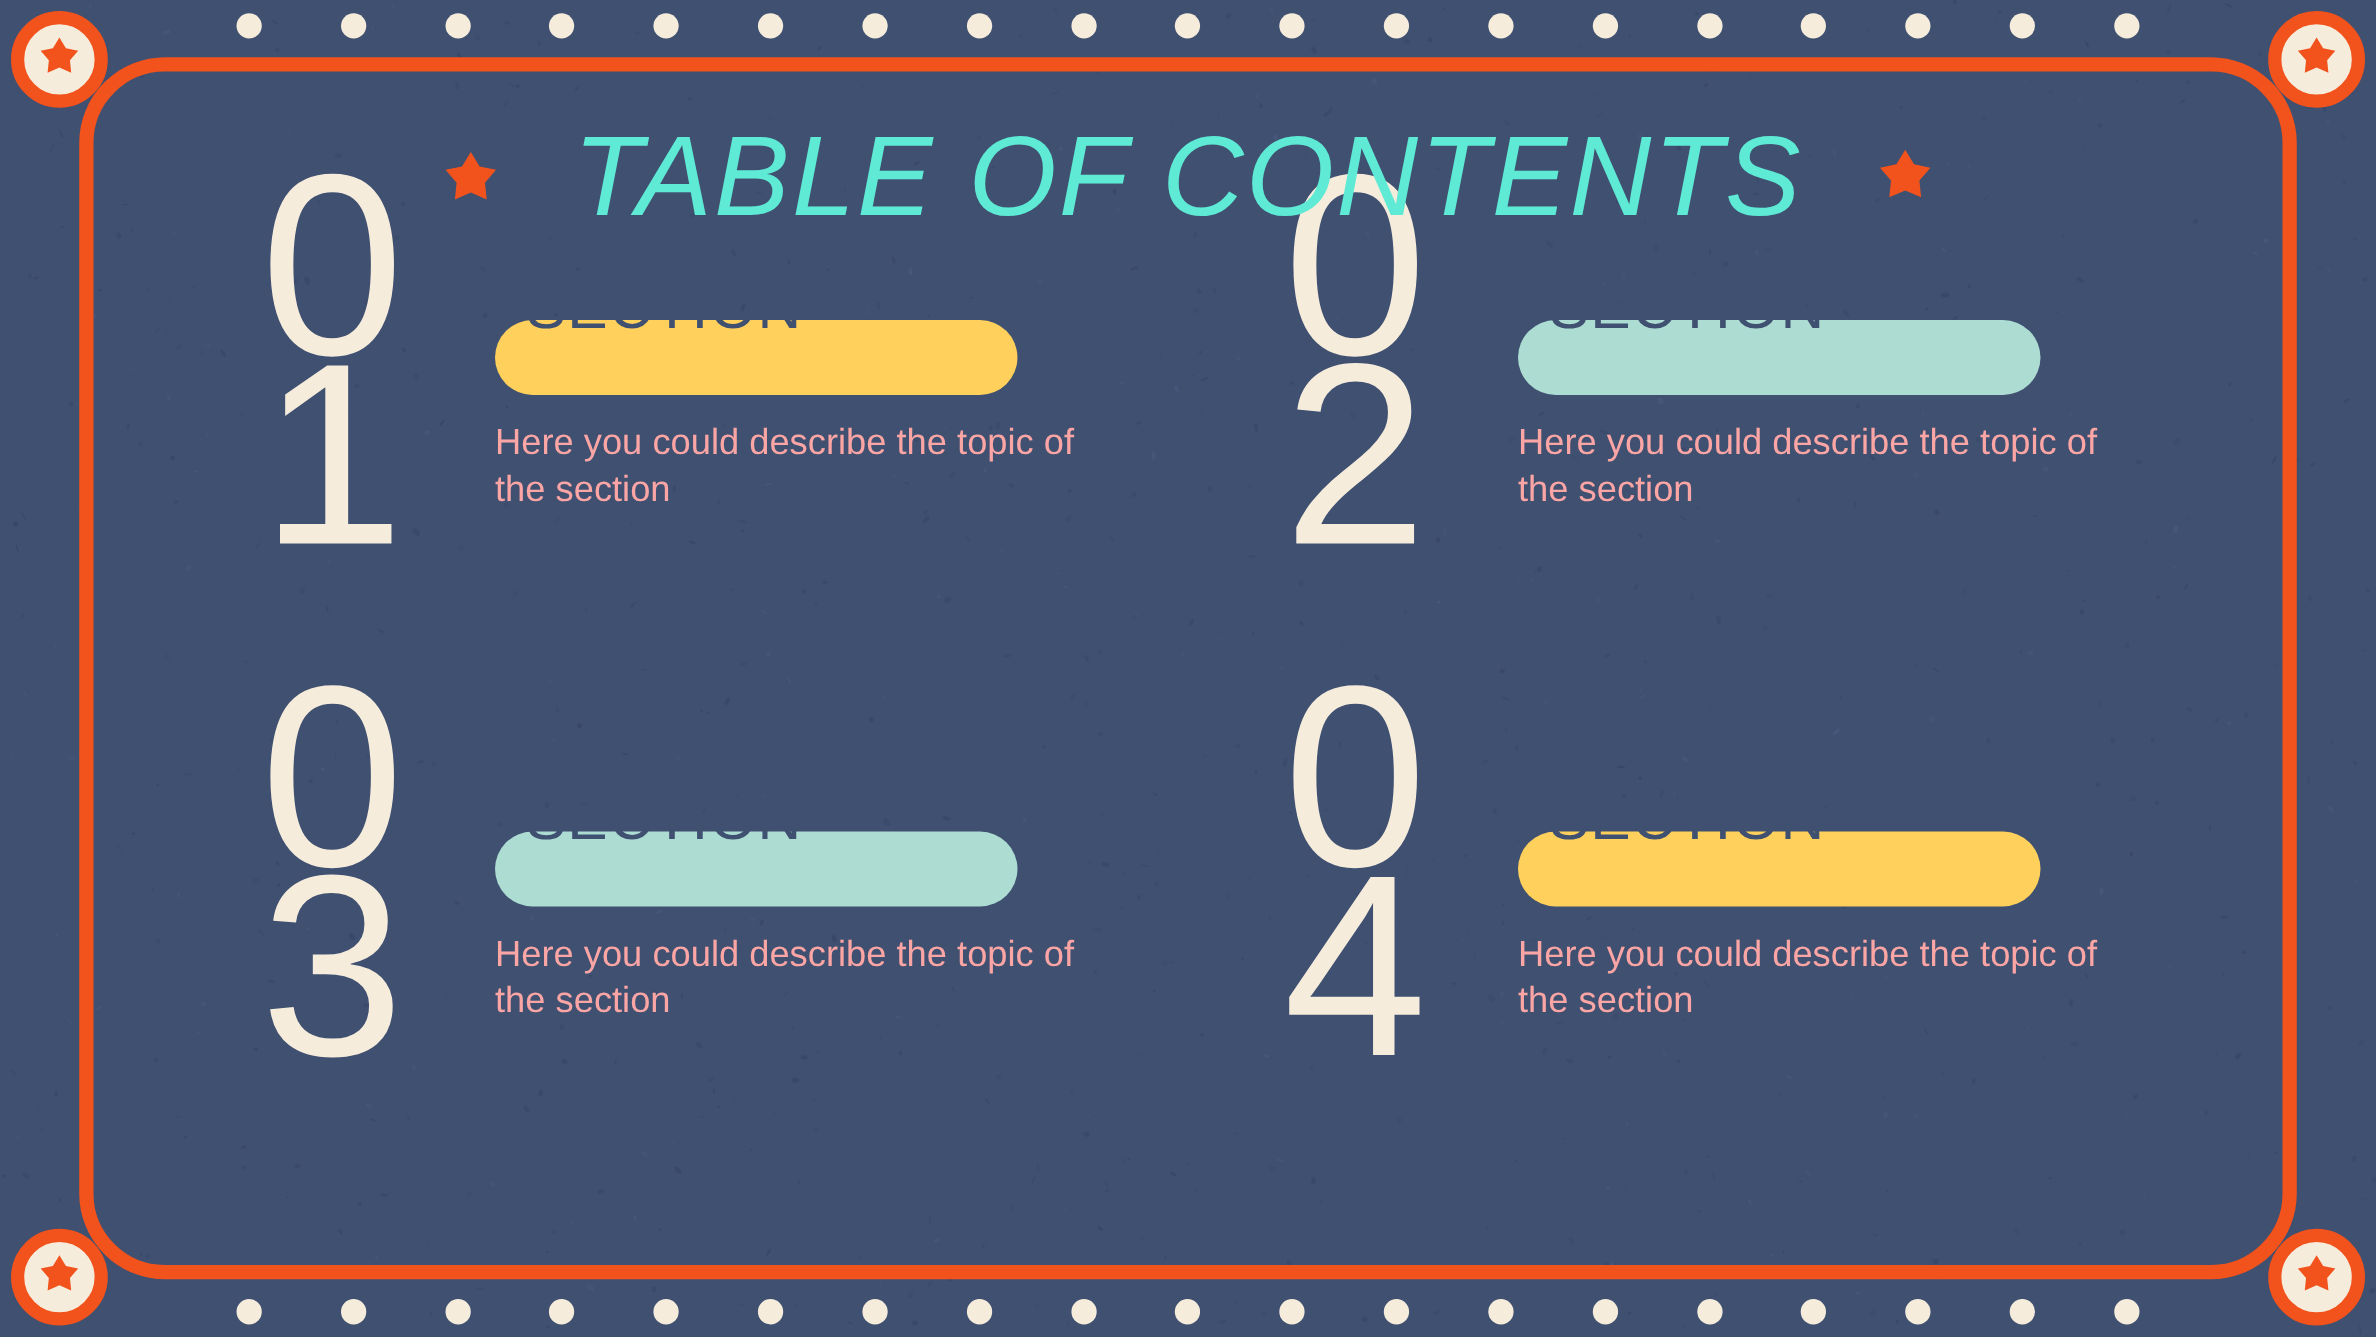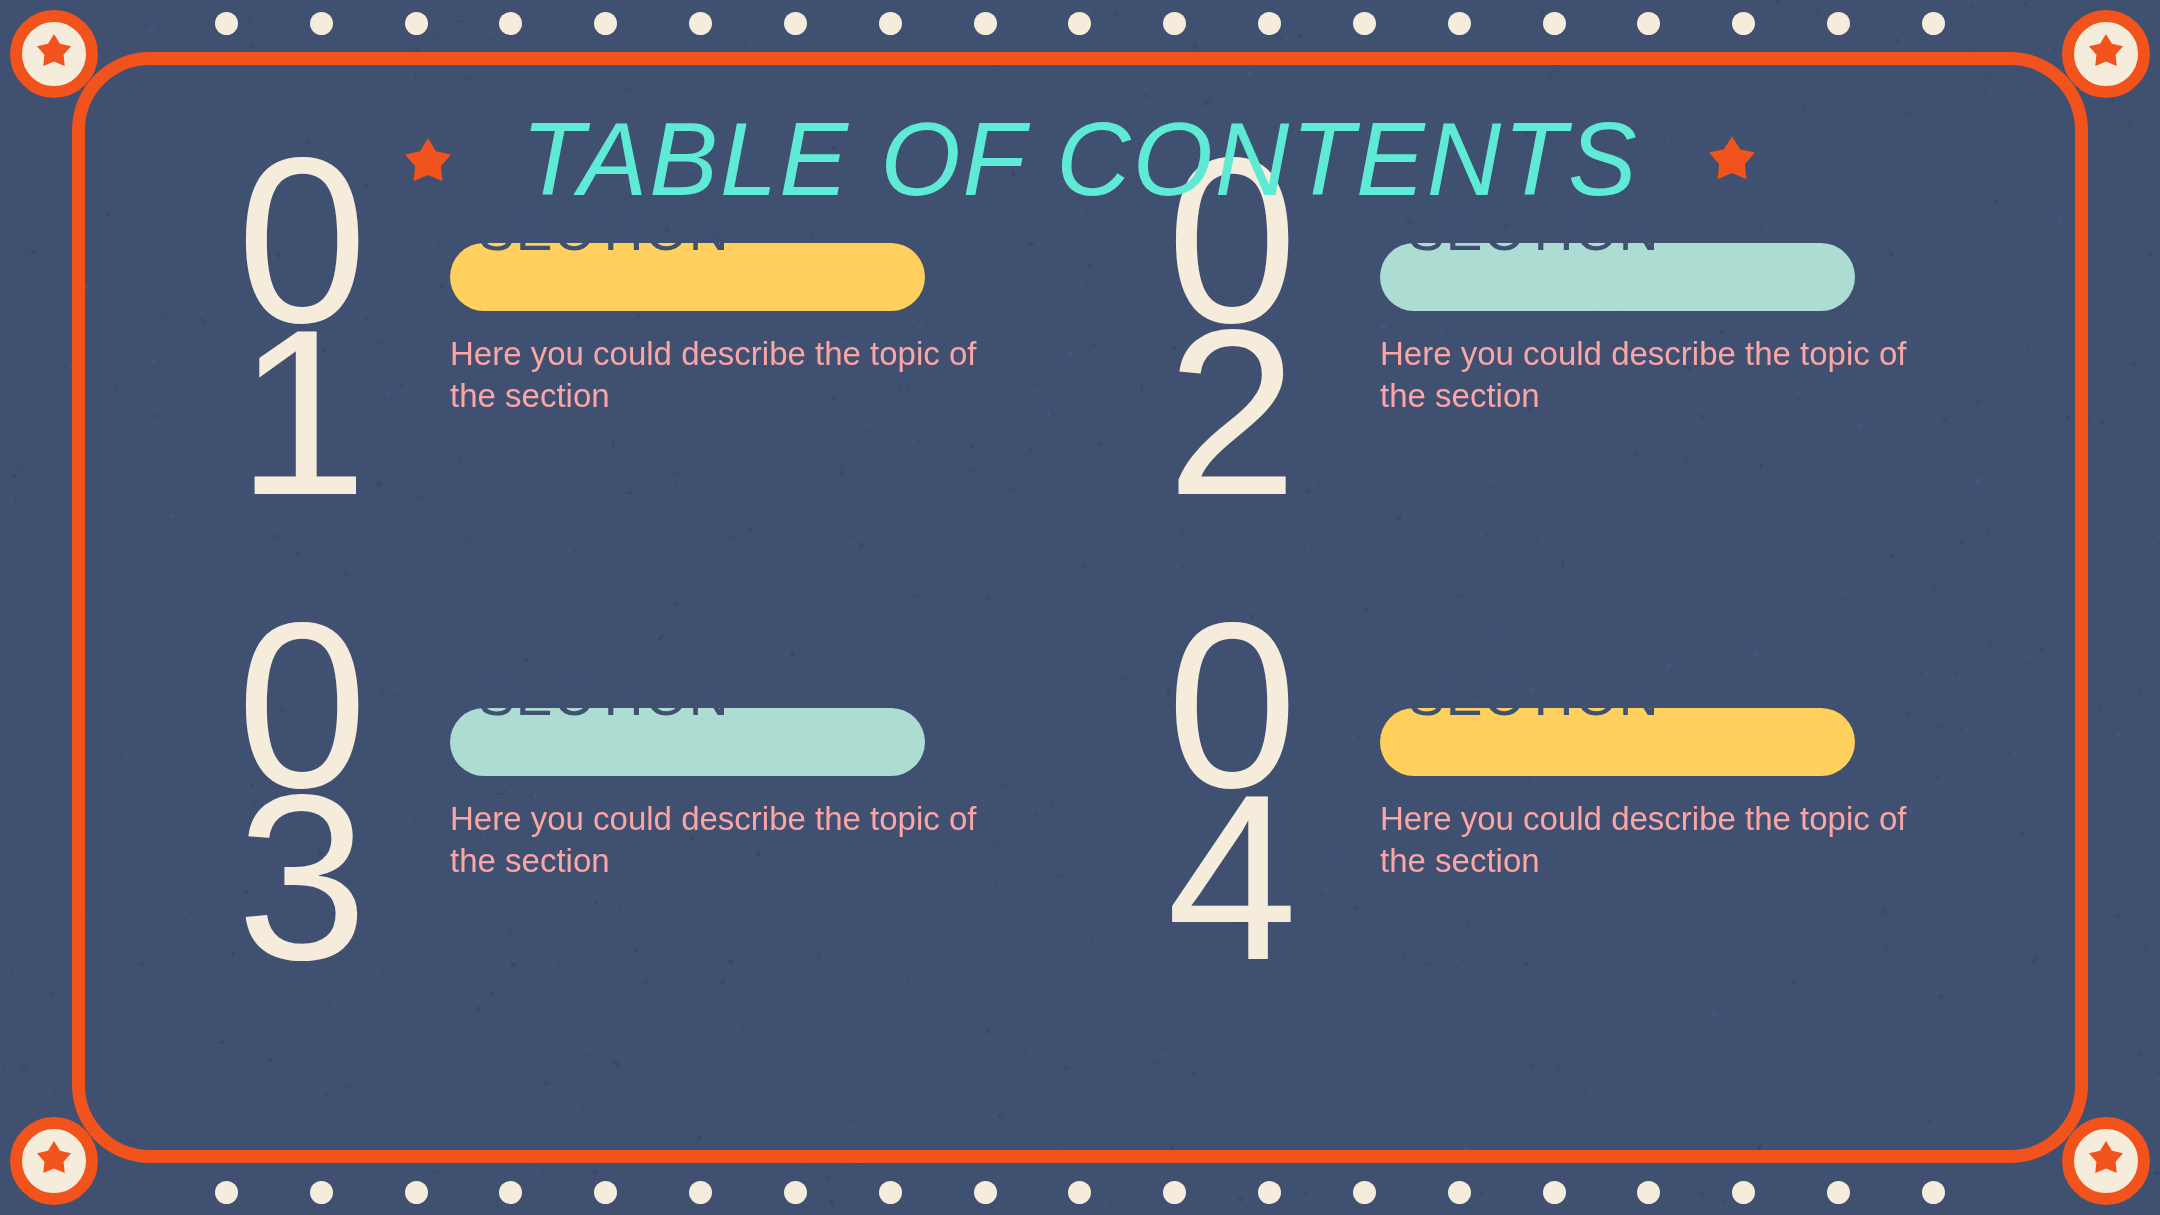--- a/index.html
+++ b/index.html
@@ -118,20 +118,21 @@
     left:300px; top:58px;
     width:580px;
     z-index:2;
   }
   .pill {
     position:relative;
     height:68px;
     width:475px;
     border-radius:34px;
     margin-bottom:22px;
+    margin-top:48px;
   }
   .pill.yellow { background:#FFD05B; }
   .pill.teal   { background:#ADDCD3; }
   .pill-label {
     position:absolute;
     left:28px; top:-39px;
     font-size:55px;
     letter-spacing:1px;
     color:#3F5071;
     white-space:nowrap;

